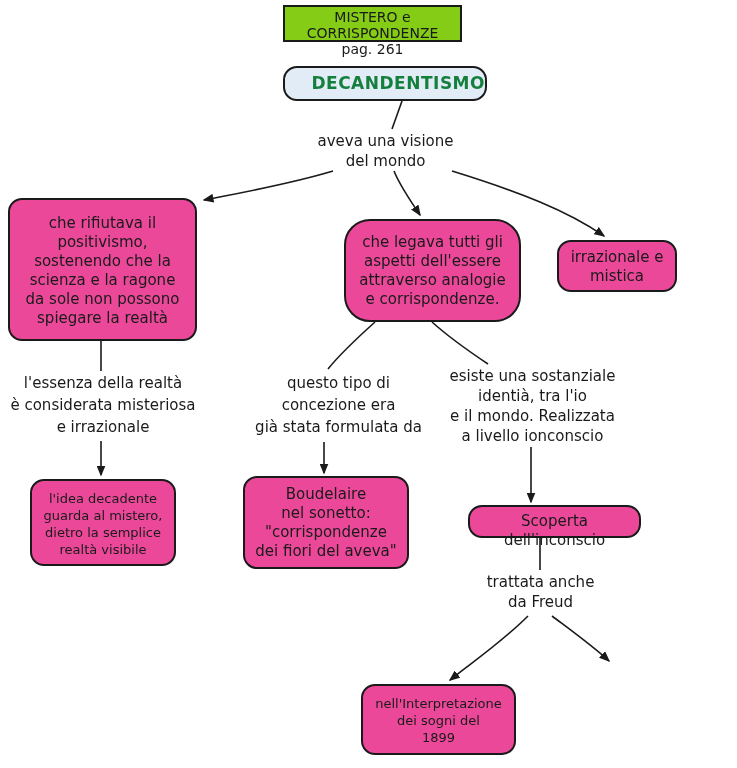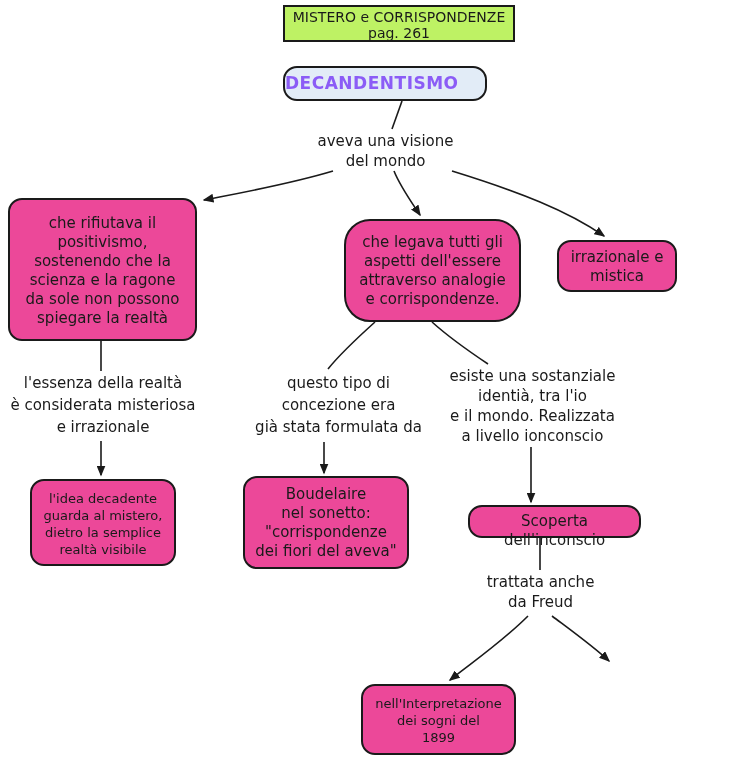--- a/index.html
+++ b/index.html
@@ -40,44 +40,44 @@
   .lbl {
     position: absolute;
     color: #1a1a1a;
     font-size: 15px;
     line-height: 20px;
     text-align: center;
     white-space: pre-line;
   }
   #title-box {
     position: absolute;
-    left: 283px; top: 5px; width: 232px; height: 37px;
+    left: 283px; top: 5px; width: 179px; height: 37px;
     box-sizing: border-box;
-    background: #bef264;
+    background: #84cc16;
     border: 2px solid #1a1a1a;
     border-radius: 0;
     color: #1a1a1a;
     font-size: 14px;
     line-height: 16px;
     text-align: center;
     white-space: pre-line;
     padding-top: 2px;
   }
   #root-box {
     position: absolute;
     left: 283px; top: 66px; width: 204px; height: 35px;
     box-sizing: border-box;
     background: #e2ecf7;
     border: 2px solid #1a1a1a;
     border-radius: 14px;
-    color: #8b5cf6;
+    color: #15803d;
     font-size: 17px;
     font-weight: bold;
     letter-spacing: 0.5px;
-    text-align: left;
+    text-align: right;
     line-height: 30px;
   }
   #node-rejects        { left: 8px;   top: 198px; width: 189px; height: 143px; padding-top: 14px; }
   #node-links          { left: 344px; top: 219px; width: 177px; height: 103px; padding-top: 12px; border-radius: 26px; }
   #node-irrational     { left: 557px; top: 240px; width: 120px; height: 52px;  padding-top: 6px; }
   #node-decadent-idea  { left: 30px;  top: 479px; width: 146px; height: 87px;  padding-top: 9px; }
   #node-baudelaire     { left: 243px; top: 476px; width: 166px; height: 93px;  padding-top: 7px; }
   #node-unconscious    { left: 468px; top: 505px; width: 173px; height: 33px;  padding: 5px 2px; }
   #node-interpretation { left: 361px; top: 684px; width: 155px; height: 71px;  padding-top: 9px; }
   #node-examines       { left: 545px; top: 667px; width: 187px; height: 97px;  padding: 5px 2px; }

